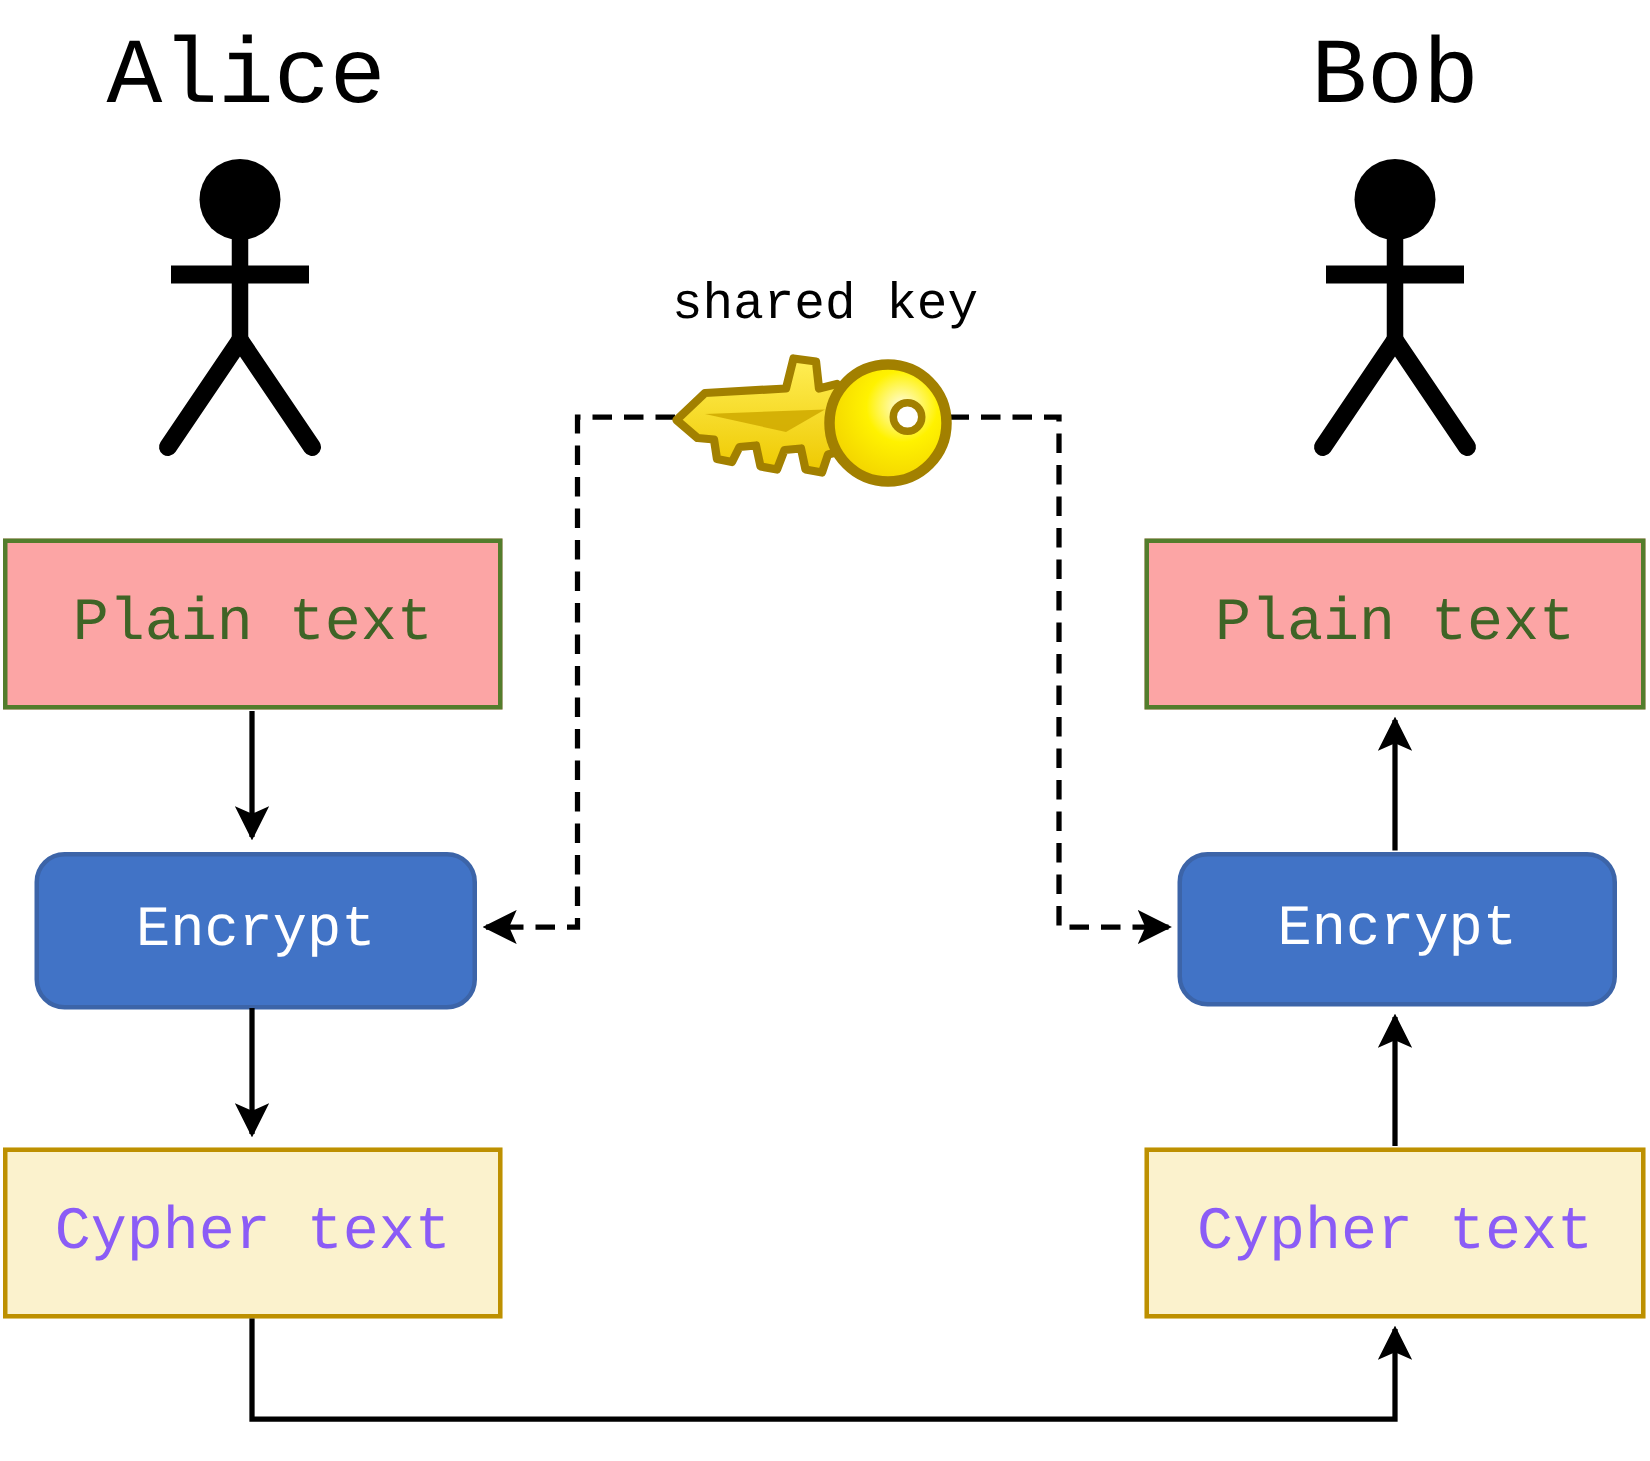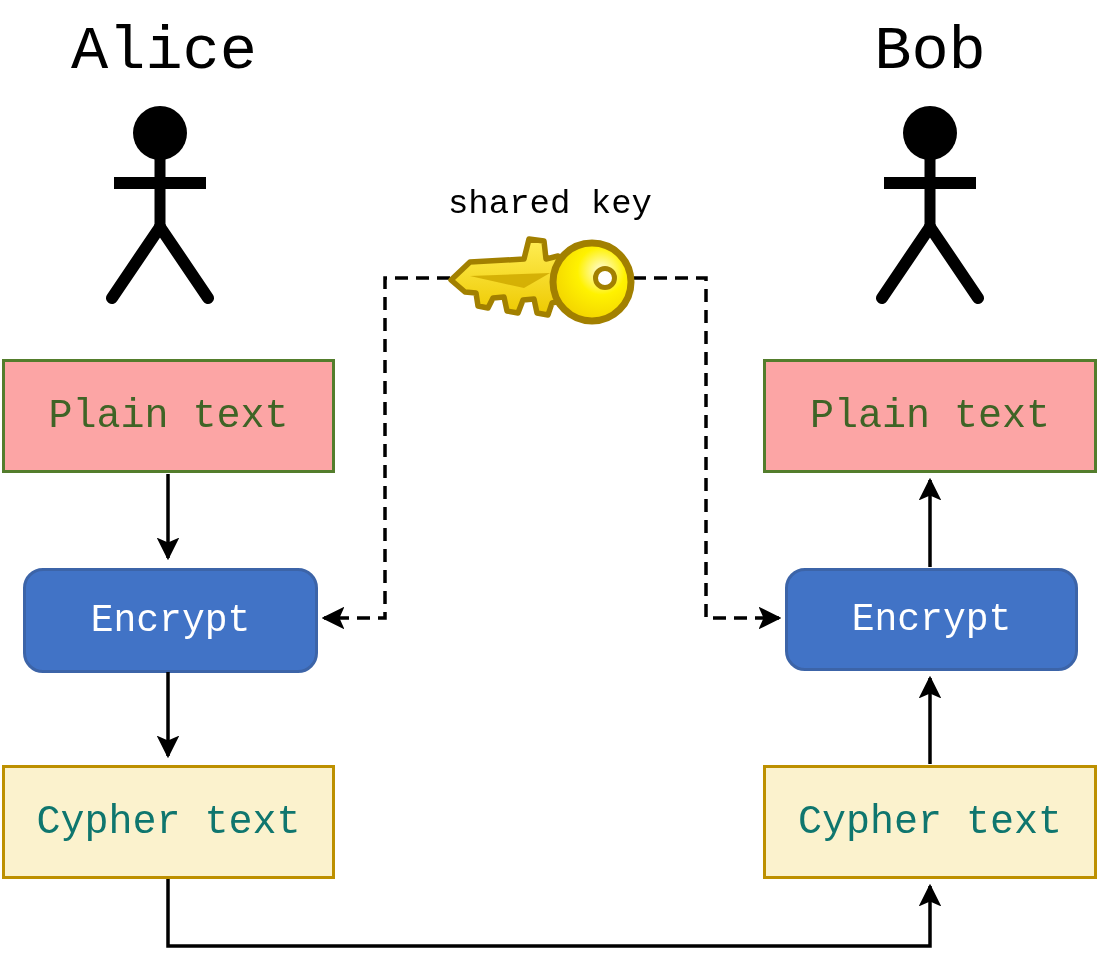--- a/index.html
+++ b/index.html
@@ -16,21 +16,21 @@
     box-sizing:border-box;font-size:40px;
   }
   .box.plain{
     background:#fca5a5;border:3px solid #537d2c;color:#3f6426;
   }
   .box.process{
     background:#4173c6;border:3px solid #3c64a8;color:#ffffff;
     border-radius:20px;font-size:38px;
   }
   .box.cypher{
-    background:#fbf2cd;border:3px solid #bd9000;color:#0f766e;
+    background:#fbf2cd;border:3px solid #bd9000;color:#8b5cf6;
   }
   svg.overlay{position:absolute;left:0;top:0;z-index:5;pointer-events:none;}
   .box,.label{z-index:2;}
 </style>
 </head>
 <body>
 
 <div class="canvas">
 
   <div class="label actor-title" style="left:-11px;top:18px;width:350px;">Alice</div>

